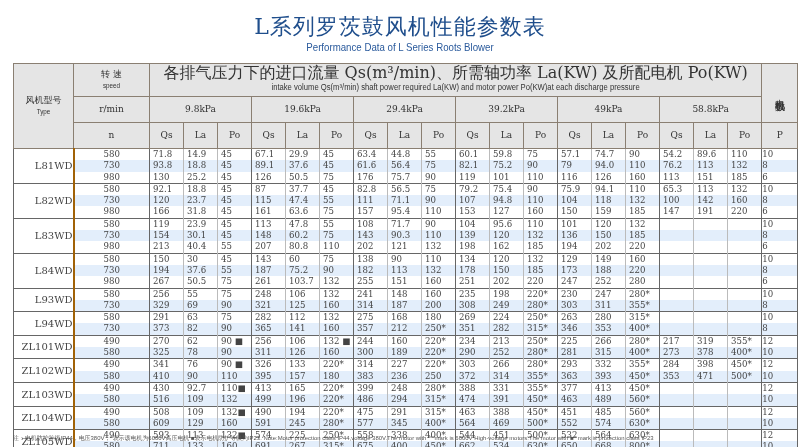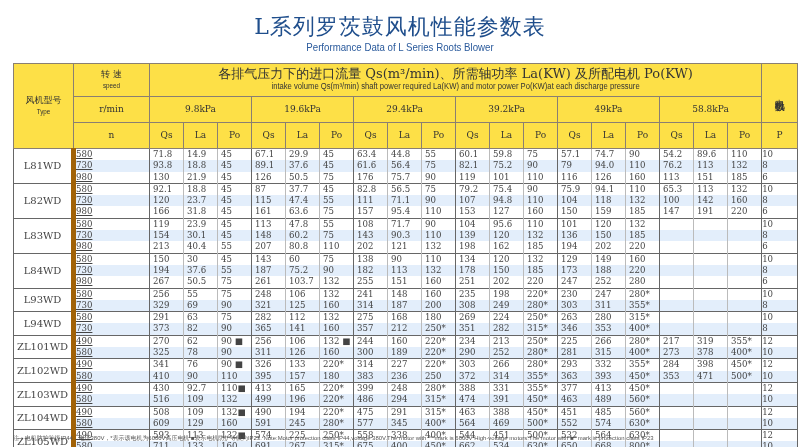--- a/index.html
+++ b/index.html
@@ -1,32 +1,32 @@
 <!DOCTYPE html>
 <html><head>
 <meta charset="utf-8">
 <style>
   html,body{margin:0;padding:0;background:#fff;}
   body{width:800px;height:447px;overflow:hidden;position:relative;font-family:"DejaVu Serif","Liberation Serif",serif;color:#333;}
   .title-cn{position:absolute;top:14px;left:0;width:800px;text-align:center;font-size:22px;color:#1f4e8c;letter-spacing:1px;line-height:26px;}
   .title-en{position:absolute;top:41px;left:0;width:800px;text-align:center;font-family:"Liberation Sans",sans-serif;font-size:11px;color:#2a5a9c;transform:scaleX(0.88);line-height:13px;}
   table{position:absolute;top:63px;left:13px;width:784px;border-collapse:collapse;table-layout:fixed;font-size:8.6px;}
   td,th{padding:0 0 0 3px;line-height:11.3px;height:11.3px;white-space:nowrap;overflow:hidden;font-weight:normal;text-align:left;}
-  thead th{background:#fde047;border:1px solid #8a7f72;text-align:center;padding:0;color:#333;}
+  thead th{background:#e5e5e5;border:1px solid #8a7f72;text-align:center;padding:0;color:#333;}
   .hdr-main{height:33px;line-height:13px;}
-  .hdr-main .cn{font-size:13px;}
+  .hdr-main .cn{font-size:16px;}
   .hdr-main .en{font-family:"Liberation Sans",sans-serif;font-size:8.5px;transform:scaleX(0.9);display:inline-block;}
   .hdr-sub{height:26px;line-height:15px;font-size:9px;border-radius:6px;}
   .hdr-type .cn{font-size:9px;display:block;}
   .hdr-type .en{font-size:7px;display:block;}
   .vert{writing-mode:vertical-rl;font-size:10px;letter-spacing:1px;}
   tbody td{border-left:1px solid #bbb;color:#444;}
   tbody td.grp{border-left:1.5px solid #666;}
-  tbody td.type{background:#fff;text-align:center;padding:0;border-left:1px solid #666;border-right:5px solid #a16207;font-size:10px;}
-  tbody td.speed{padding:0;border-left:none;text-decoration:underline;}
+  tbody td.type{background:#fff;text-align:right;padding:0;border-left:1px solid #666;border-right:2px solid #a16207;font-size:10px;}
+  tbody td.speed{text-align:center;padding:0;border-left:none;}
   tbody td.p{text-align:left;padding:0;border-left:1.5px solid #666;border-right:1px solid #666;}
   tbody tr.alt td:not(.type){background:#e3eefb;}
   tbody tr.first td{border-top:1.5px solid #666;}
   tbody tr.last td{border-bottom:1.5px solid #666;}
   .note{position:absolute;top:434px;left:13px;width:800px;font-family:"Liberation Sans",sans-serif;font-size:6px;color:#555;white-space:nowrap;transform-origin:left;transform:scaleX(0.99);}
 </style>
 </head>
 <body>
 
 <div class="title-cn">L系列罗茨鼓风机性能参数表</div>
@@ -131,21 +131,21 @@
         <td>94.0</td>
         <td>110</td>
         <td class="grp">76.2</td>
         <td>113</td>
         <td>132</td>
         <td class="p">8</td>
       </tr>
       <tr>
         <td class="speed">980</td>
         <td class="grp">130</td>
-        <td>21.9</td>
+        <td>25.2</td>
         <td>45</td>
         <td class="grp">126</td>
         <td>50.5</td>
         <td>75</td>
         <td class="grp">176</td>
         <td>75.7</td>
         <td>90</td>
         <td class="grp">119</td>
         <td>101</td>
         <td>110</td>

